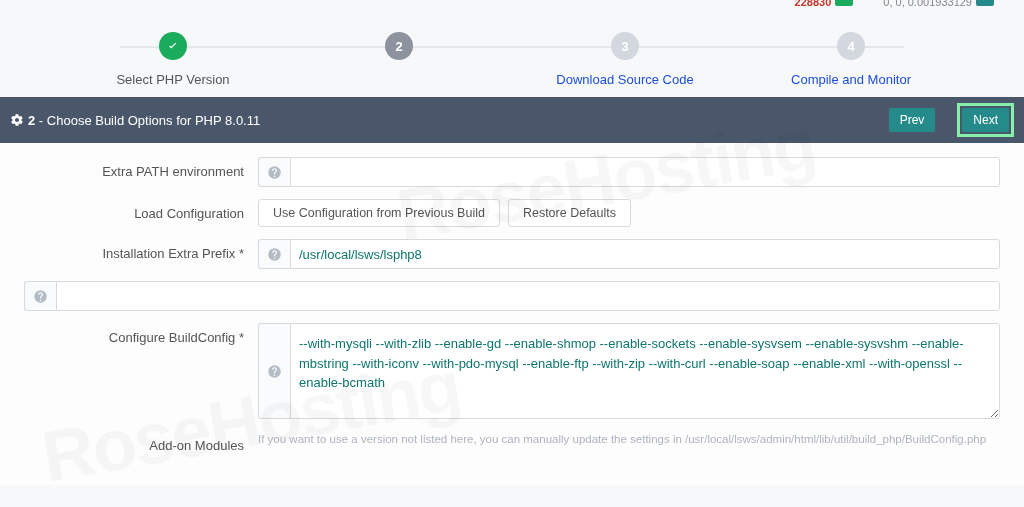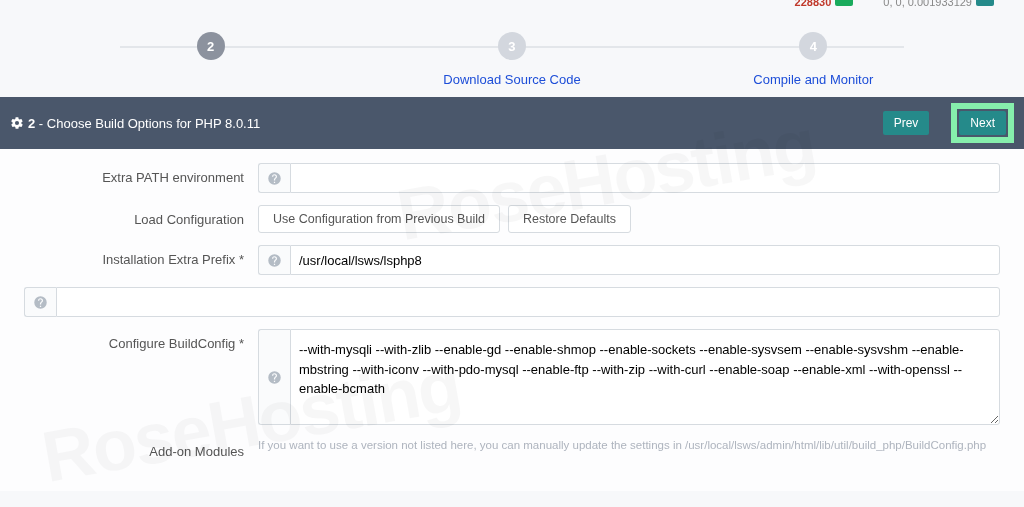--- a/index.html
+++ b/index.html
@@ -124,21 +124,21 @@
   .hdr-btn{
     background:var(--teal);
     color:#fff;
     border:none;
     font-size:12px;
     padding:5px 11px;
     border-radius:2px;
     cursor:pointer;
   }
   .next-highlight{
-    border:6px solid #86efac;
+    border:3px solid #86efac;
     padding:2px;
     display:inline-flex;
   }
 
   
   .form{
     padding:14px 24px 20px 24px;
     background:#fdfdfe;
   }
   .form-row{
@@ -170,21 +170,21 @@
     flex-shrink:0;
   }
   .help-ico.tall{align-items:center;}
   .help-ico svg{width:15px;height:15px;fill:#b4bcc5;}
   input.fld,textarea.fld{
     flex:1;
     border:1px solid var(--field-border);
     padding:6px 8px;
     font-size:13px;
     font-family:inherit;
-    color:#000000;
+    color:#0f766e;
     background:#fff;
     border-radius:0 3px 3px 0;
     outline:none;
     min-height:30px;
   }
   textarea.fld{
     min-height:96px;
     resize:vertical;
     padding:10px 8px;
     line-height:1.5;
@@ -207,20 +207,28 @@
 </style>
 </head>
 <body>
 
 <div class="top-strip">
   <span><span class="red">228830</span><span class="badge"></span></span>
   <span><span>0, 0, 0.001933129</span><span class="badge2"></span></span>
 </div>
 
 <div class="wizard">
+  <div class="step done">
+    <div class="dot">
+      <svg viewBox="0 0 24 24">
+          <path d="M9 16.2l-3.5-3.5 1.4-1.4L9 13.4l7.1-7.1 1.4 1.4z"></path>
+        </svg>
+    </div>
+    <div class="lbl">Select PHP Version</div>
+  </div>
   <div class="step current">
     <div class="dot">2</div>
   </div>
   <div class="step upcoming">
     <div class="dot">3</div>
     <div class="lbl">Download Source Code</div>
   </div>
   <div class="step upcoming">
     <div class="dot">4</div>
     <div class="lbl">Compile and Monitor</div>

